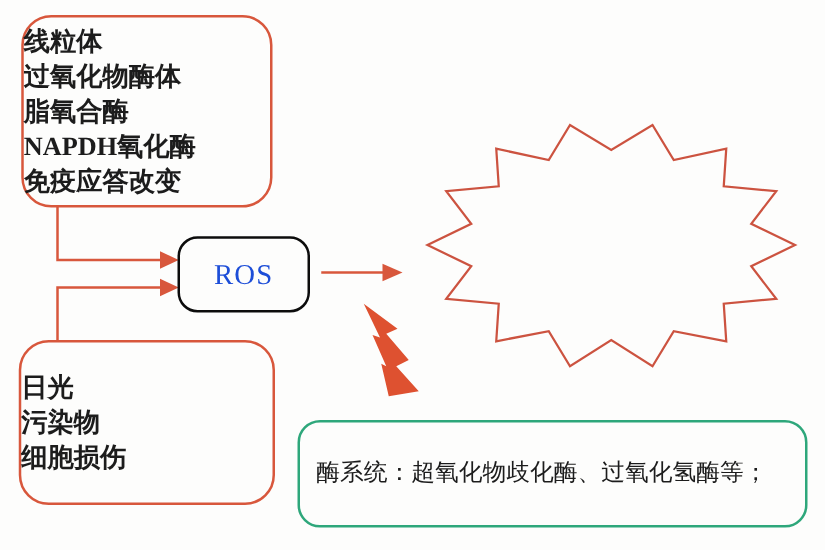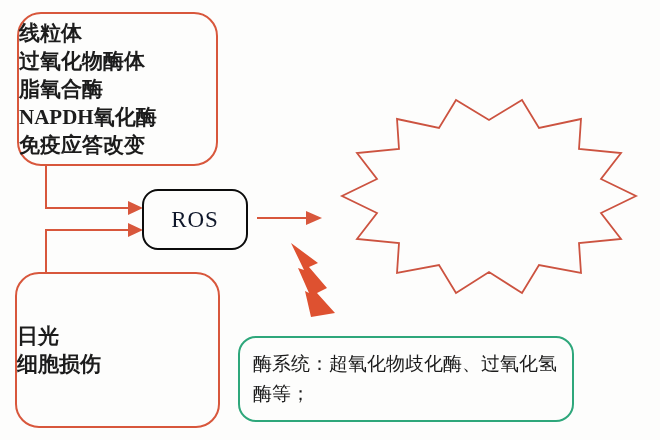--- a/index.html
+++ b/index.html
@@ -14,36 +14,36 @@
     position:absolute;box-sizing:border-box;
     display:flex;flex-direction:column;justify-content:center;align-items:flex-start;
     text-align:center;line-height:28px;font-size:21px;font-weight:bold;
   }
   .box.red-border{border:2px solid #d8573c;border-radius:24px;background:#fdfdfc;}
   .box .bline{display:block;white-space:nowrap;}
   .ros-node{
     position:absolute;left:142px;top:189px;width:106px;height:61px;
     box-sizing:border-box;border:2.5px solid #0c0c0c;border-radius:16px;
     background:#fdfdfc;display:flex;align-items:center;justify-content:center;
-    font-size:23px;letter-spacing:1px;color:#0f172a;
+    font-size:23px;letter-spacing:1px;color:#1d4ed8;
   }
   .burst-text{
     position:absolute;left:362px;top:143px;width:255px;height:106px;
     display:flex;flex-direction:column;justify-content:center;align-items:center;
     text-align:center;font-size:21px;line-height:26px;
   }
   .defense-box{
-    position:absolute;left:238px;top:336px;width:336px;height:86px;
+    position:absolute;left:238px;top:336px;width:408px;height:86px;
     box-sizing:border-box;border:2px solid #2ea77b;border-radius:18px;
     background:#fdfdfc;display:flex;flex-direction:column;justify-content:center;
     padding-left:13px;padding-right:6px;
     text-align:left;font-size:19px;line-height:30px;
   }
   .endo-box{left:17px;top:12px;width:201px;height:154px;}
-  .exo-box{left:15px;top:272px;width:205px;height:156px;}
+  .exo-box{left:15px;top:272px;width:205px;height:132px;}
 </style>
 </head>
 <body>
 
 <div class="canvas">
 
   <svg class="layer-svg" viewBox="0 0 660 440" xmlns="http://www.w3.org/2000/svg">
 
     <path d="M46 165 L46 208 L129 208" fill="none" stroke="#d8573c" stroke-width="2"></path>
     <polygon points="143,208 128,201 128,215" fill="#d8573c"></polygon>
@@ -66,20 +66,21 @@
   <div class="box red-border endo-box">
     <span class="bline">线粒体</span>
     <span class="bline">过氧化物酶体</span>
     <span class="bline">脂氧合酶</span>
     <span class="bline">NAPDH氧化酶</span>
     <span class="bline">免疫应答改变</span>
   </div>
 
   <div class="box red-border exo-box">
     <span class="bline">日光</span>
+    <span class="bline">污染物</span>
     <span class="bline">细胞损伤</span>
   </div>
 
   <div class="ros-node">
     <span>ROS</span>
   </div>
 
 
   <div class="defense-box">
     <span class="bline">酶系统：超氧化物歧化酶、过氧化氢酶等；</span>

